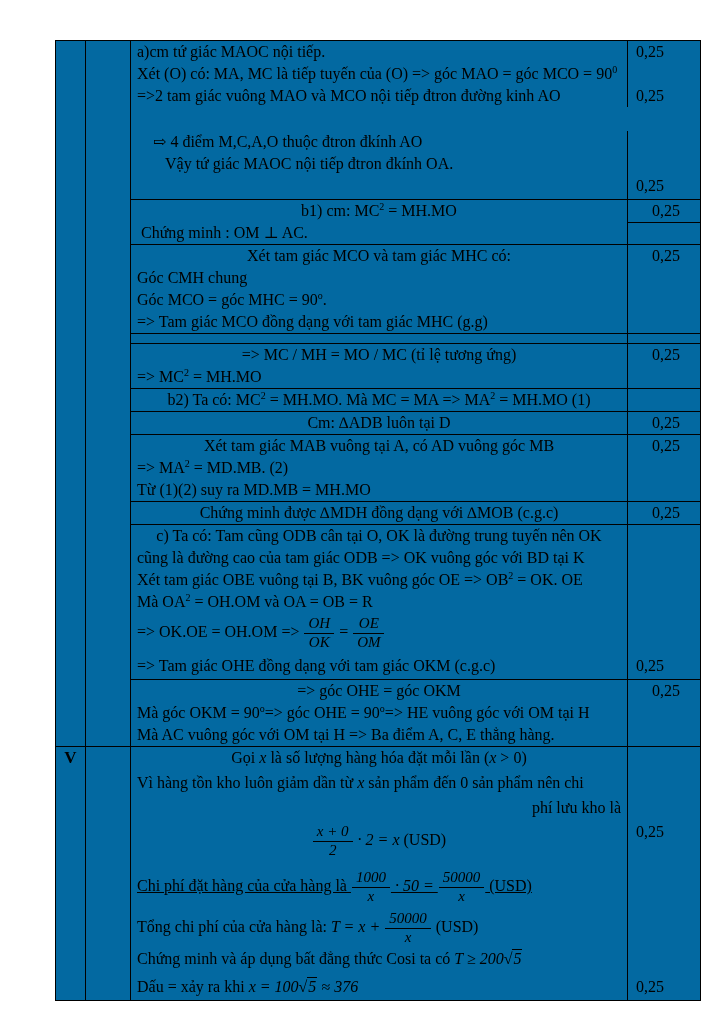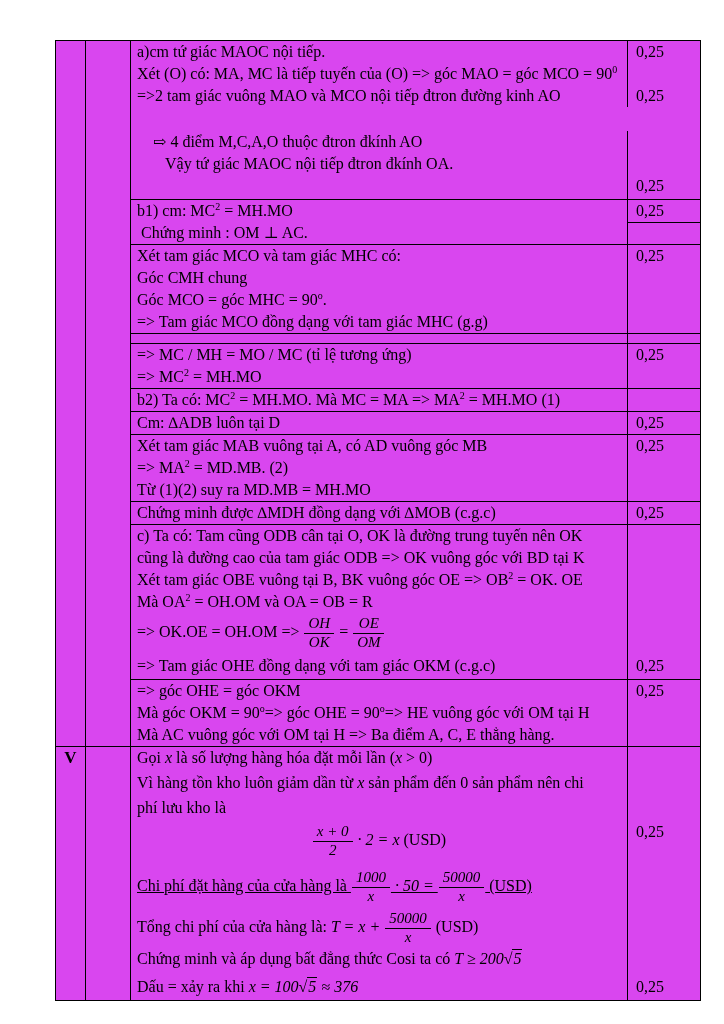--- a/index.html
+++ b/index.html
@@ -4,25 +4,25 @@
 <title>Đáp án</title>
 <style>
   * { margin:0; padding:0; box-sizing:border-box; }
   html,body { width:724px; height:1024px; }
   body { background:#ffffff; color:#000; font-family:"Liberation Serif","DejaVu Serif","DejaVu Sans",serif; font-size:16px; }
   .page { position:relative; width:724px; height:1024px; background:#fff; overflow:hidden; }
   .answer-table {
     position:absolute; left:55px; top:40px; width:646px;
     display:grid; grid-template-columns:30px 45px 497px 72px;
     border:1px solid #000;
-    background:#d946ef;
+    background:#0369a1;
   }
   .cell { min-height:22px; line-height:22px; }
   .c1,.c2,.c3 { border-right:1px solid #000; }
-  .bt { border-top:1px solid #000; }
+  .bt { border-top:1px solid #000;text-align:center; }
   .c1 { text-align:center; font-weight:bold; font-size:17px; }
   .c3 { padding:0 6px; }
   .c4 { padding:0 4px 0 8px; }
   .center { text-align:center; }
   sup { font-size:10px; line-height:0; vertical-align:super; }
   .mi { font-style:italic; }
   .frac { display:inline-block; vertical-align:middle; text-align:center; font-size:15px; line-height:1.15; font-style:italic; margin:2px 1px; }
   .frac .num { display:block; padding:0 4px 1px; border-bottom:1px solid #000; }
   .frac .den { display:block; padding:0 4px; }
   .sqrt { font-style:italic; white-space:nowrap; }
@@ -157,21 +157,21 @@
       <div class="cell c1 bt" style="min-height: 26px;"><span>V</span></div>
       <div class="cell c2 bt" style="min-height: 26px;"></div>
       <div class="cell c3 bt" style="min-height: 26px;"><span class="run">Gọi </span><span class="run mi">x</span><span class="run"> là số lượng hàng hóa đặt mỗi lần (</span><span class="run mi">x</span><span class="run"> &gt; 0)</span></div>
       <div class="cell c4 bt" style="min-height: 26px;"></div>
       <div class="cell c1" style="min-height: 25px;"></div>
       <div class="cell c2" style="min-height: 25px;"></div>
       <div class="cell c3" style="min-height: 25px;"><span class="run">Vì hàng tồn kho luôn giảm dần từ </span><span class="run mi">x</span><span class="run"> sản phẩm đến 0 sản phẩm nên chi</span></div>
       <div class="cell c4" style="min-height: 25px;"></div>
       <div class="cell c1" style="min-height: 24px;"></div>
       <div class="cell c2" style="min-height: 24px;"></div>
-      <div class="cell c3" style="min-height: 24px;"><span class="run">phí lưu kho là</span></div>
+      <div class="cell c3" style="min-height: 24px; text-align: right;"><span class="run">phí lưu kho là</span></div>
       <div class="cell c4" style="min-height: 24px;"></div>
       <div class="cell c1" style="min-height: 46px;"></div>
       <div class="cell c2" style="min-height: 46px;"></div>
       <div class="cell c3 center" style="min-height: 46px;"><span class="frac"><span class="num">x + 0</span><span class="den">2</span></span><span class="run mi"> · 2 = x</span><span class="run"> (USD)</span></div>
       <div class="cell c4" style="min-height: 46px;"><span class="score">0,25</span></div>
       <div class="cell c1" style="min-height: 40px;"></div>
       <div class="cell c2" style="min-height: 40px;"></div>
       <div class="cell c3" style="min-height: 40px; text-decoration: underline;"><span class="run">Chi phí đặt hàng của cửa hàng là </span><span class="frac"><span class="num">1000</span><span class="den">x</span></span><span class="run mi"> · 50 = </span><span class="frac"><span class="num">50000</span><span class="den">x</span></span><span class="run">  (USD)</span></div>
       <div class="cell c4" style="min-height: 40px;"></div>
       <div class="cell c1" style="min-height: 38px;"></div>

